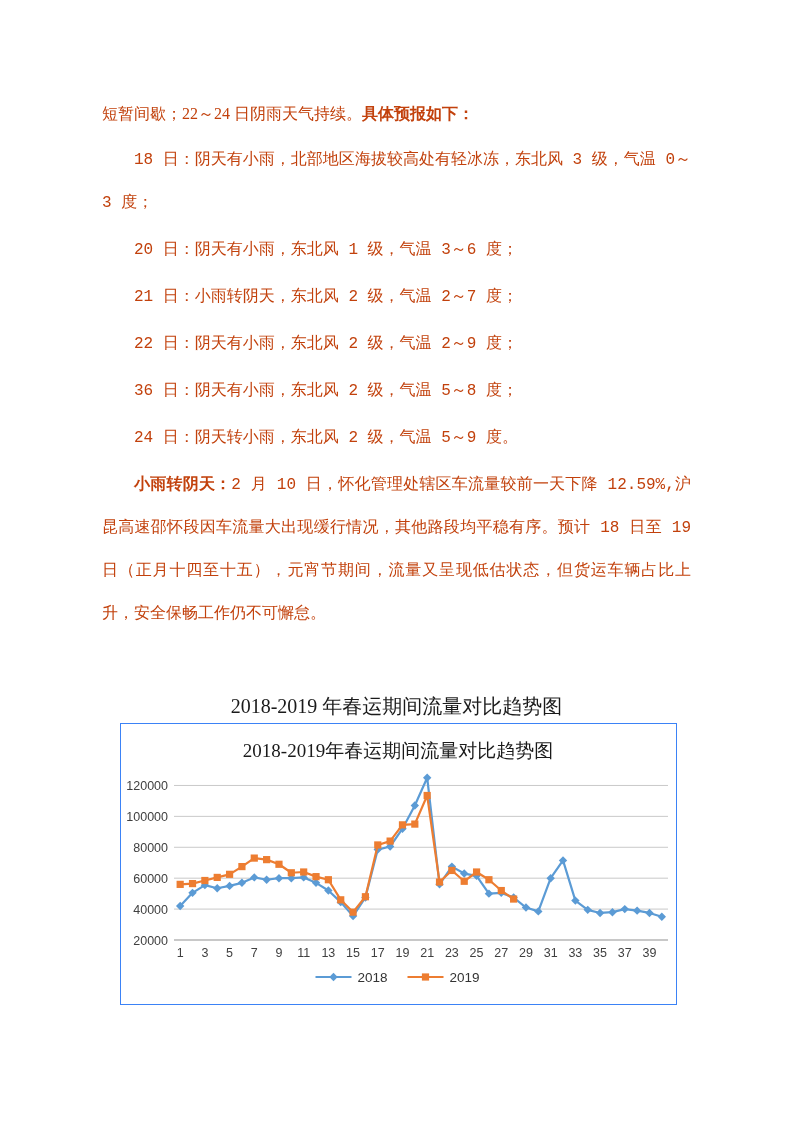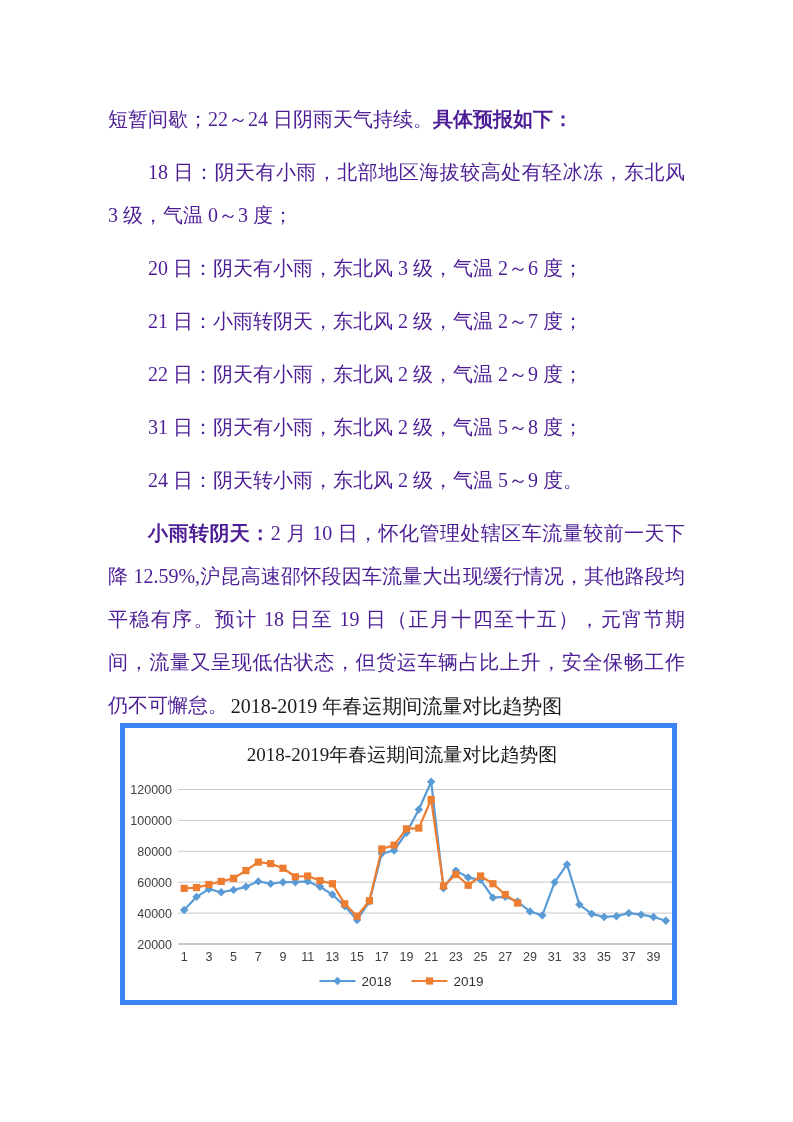--- a/index.html
+++ b/index.html
@@ -12,46 +12,46 @@
     overflow: hidden;
     font-family: "Liberation Serif", "DejaVu Serif", serif;
     color: #000000;
   }
   .text-block {
     position: absolute;
     left: 98px; top: 88px;
     width: 597px;
   }
   .para {
-    margin: 10px;
-    font-size: 20px;
+    margin: 4px;
+    font-size: 16px;
     line-height: 43px;
     text-align: justify;
     text-justify: inter-character;
     word-break: break-all;
-    color: #4c1d95;
-  }
-  .para.indented { text-indent: 2em; }
+    color: #c2410c;
+  }
+  .para.indented { text-indent: 2em; font-family: Liberation Mono, monospace; }
   .para .bold { font-weight: bold; }
   .figure-caption {
     position: absolute;
     left: 98px; top: 690px;
     width: 597px;
     height: 33px;
     line-height: 33px;
     text-align: center;
     font-size: 20px;
     font-weight: normal;
     color: #1a1a1a;
   }
   .chart-box {
     position: absolute;
     left: 120px; top: 723px;
     width: 557px; height: 282px;
-    border: 5px solid #3b82f6;
+    border: 1px solid #3b82f6;
     background: #ffffff;
     box-sizing: border-box;
   }
   .chart-box svg { display: block; width: 555px; height: 280px; }
   .chart-title-text {
     font-family: "Liberation Serif", "DejaVu Serif", serif;
     font-size: 19px;
     fill: #1a1a1a;
   }
   .tick-label {
@@ -66,24 +66,24 @@
   }
 </style>
 </head>
 <body>
 
 <div class="page">
 
   <div class="text-block" id="paragraphs">
       <p class="para"><span class="">短暂间歇；22～24 日阴雨天气持续。</span><span class="bold">具体预报如下：</span></p>
       <p class="para indented"><span class="">18 日：阴天有小雨，北部地区海拔较高处有轻冰冻，东北风 3 级，气温 0～3 度；</span></p>
-      <p class="para indented"><span class="">20 日：阴天有小雨，东北风 3 级，气温 2～6 度；</span></p>
+      <p class="para indented"><span class="">20 日：阴天有小雨，东北风 1 级，气温 3～6 度；</span></p>
       <p class="para indented"><span class="">21 日：小雨转阴天，东北风 2 级，气温 2～7 度；</span></p>
       <p class="para indented"><span class="">22 日：阴天有小雨，东北风 2 级，气温 2～9 度；</span></p>
-      <p class="para indented"><span class="">31 日：阴天有小雨，东北风 2 级，气温 5～8 度；</span></p>
+      <p class="para indented"><span class="">36 日：阴天有小雨，东北风 2 级，气温 5～8 度；</span></p>
       <p class="para indented"><span class="">24 日：阴天转小雨，东北风 2 级，气温 5～9 度。</span></p>
       <p class="para indented"><span class="bold">小雨转阴天：</span><span class="">2 月 10 日，怀化管理处辖区车流量较前一天下降 12.59%,沪昆高速邵怀段因车流量大出现缓行情况，其他路段均平稳有序。预计 18 日至 19 日（正月十四至十五），元宵节期间，流量又呈现低估状态，但货运车辆占比上升，安全保畅工作仍不可懈怠。</span></p>
     </div>
 
   <div class="figure-caption">2018-2019 年春运期间流量对比趋势图</div>
 
   <div class="chart-box">
     <svg id="chart-svg" viewBox="0 0 555 280" xmlns="http://www.w3.org/2000/svg">
         <text x="277" y="33" text-anchor="middle" class="chart-title-text">2018-2019年春运期间流量对比趋势图</text>
         <line x1="53" y1="216" x2="547" y2="216" stroke="#C9C9C9" stroke-width="1"></line>

